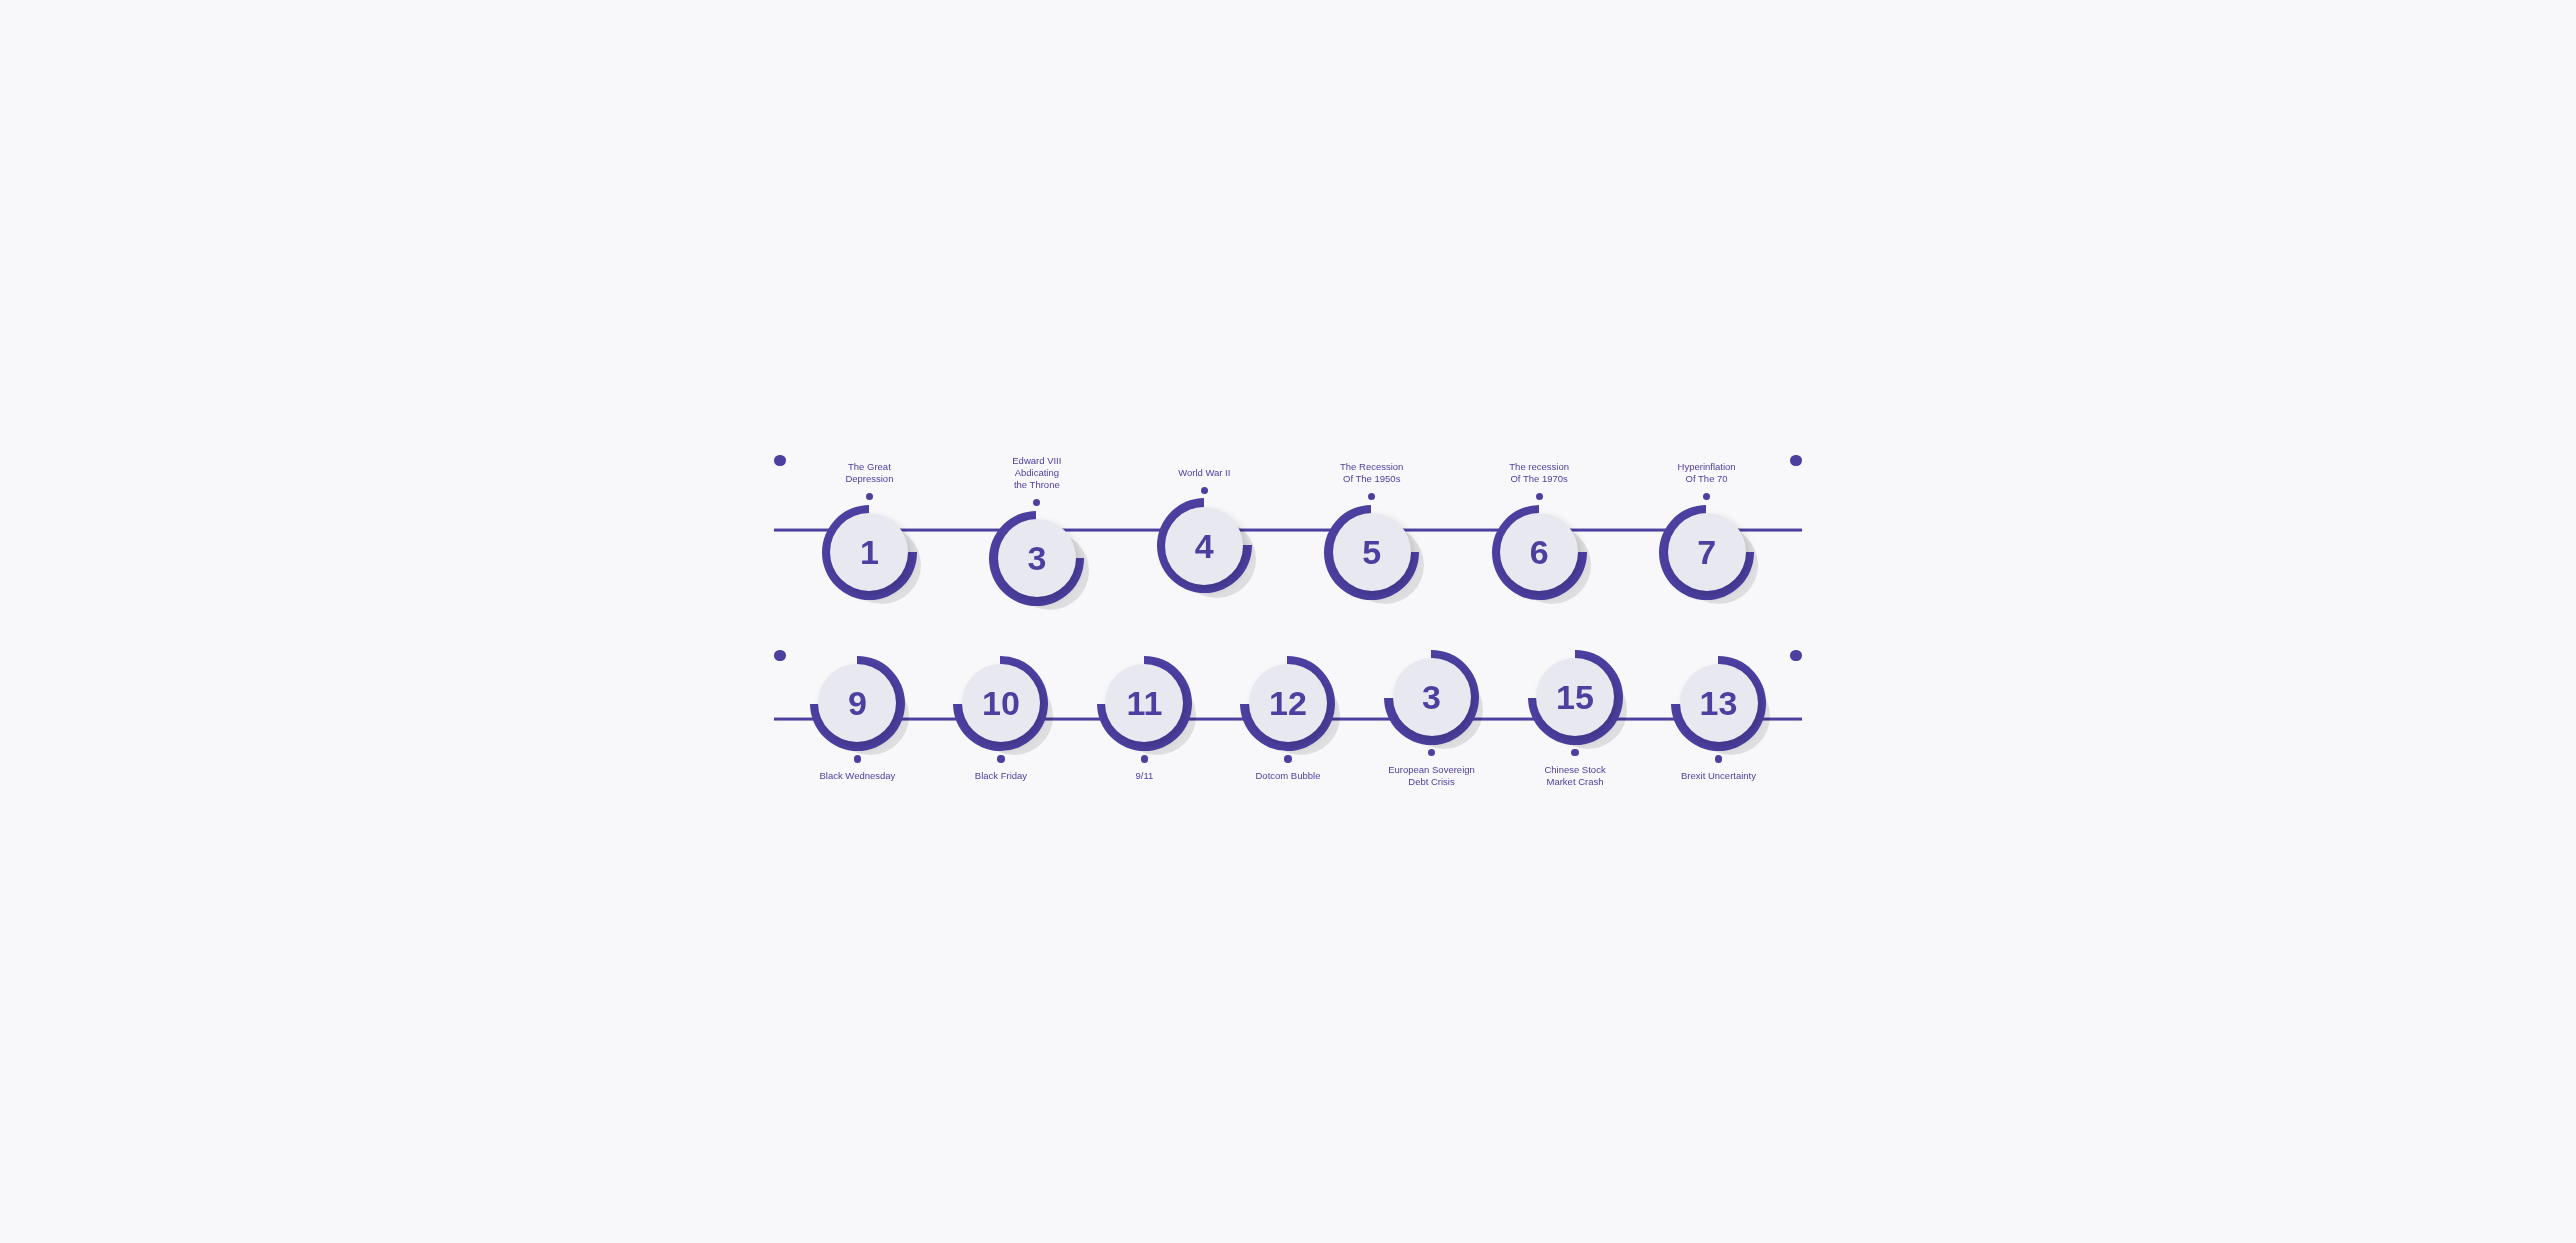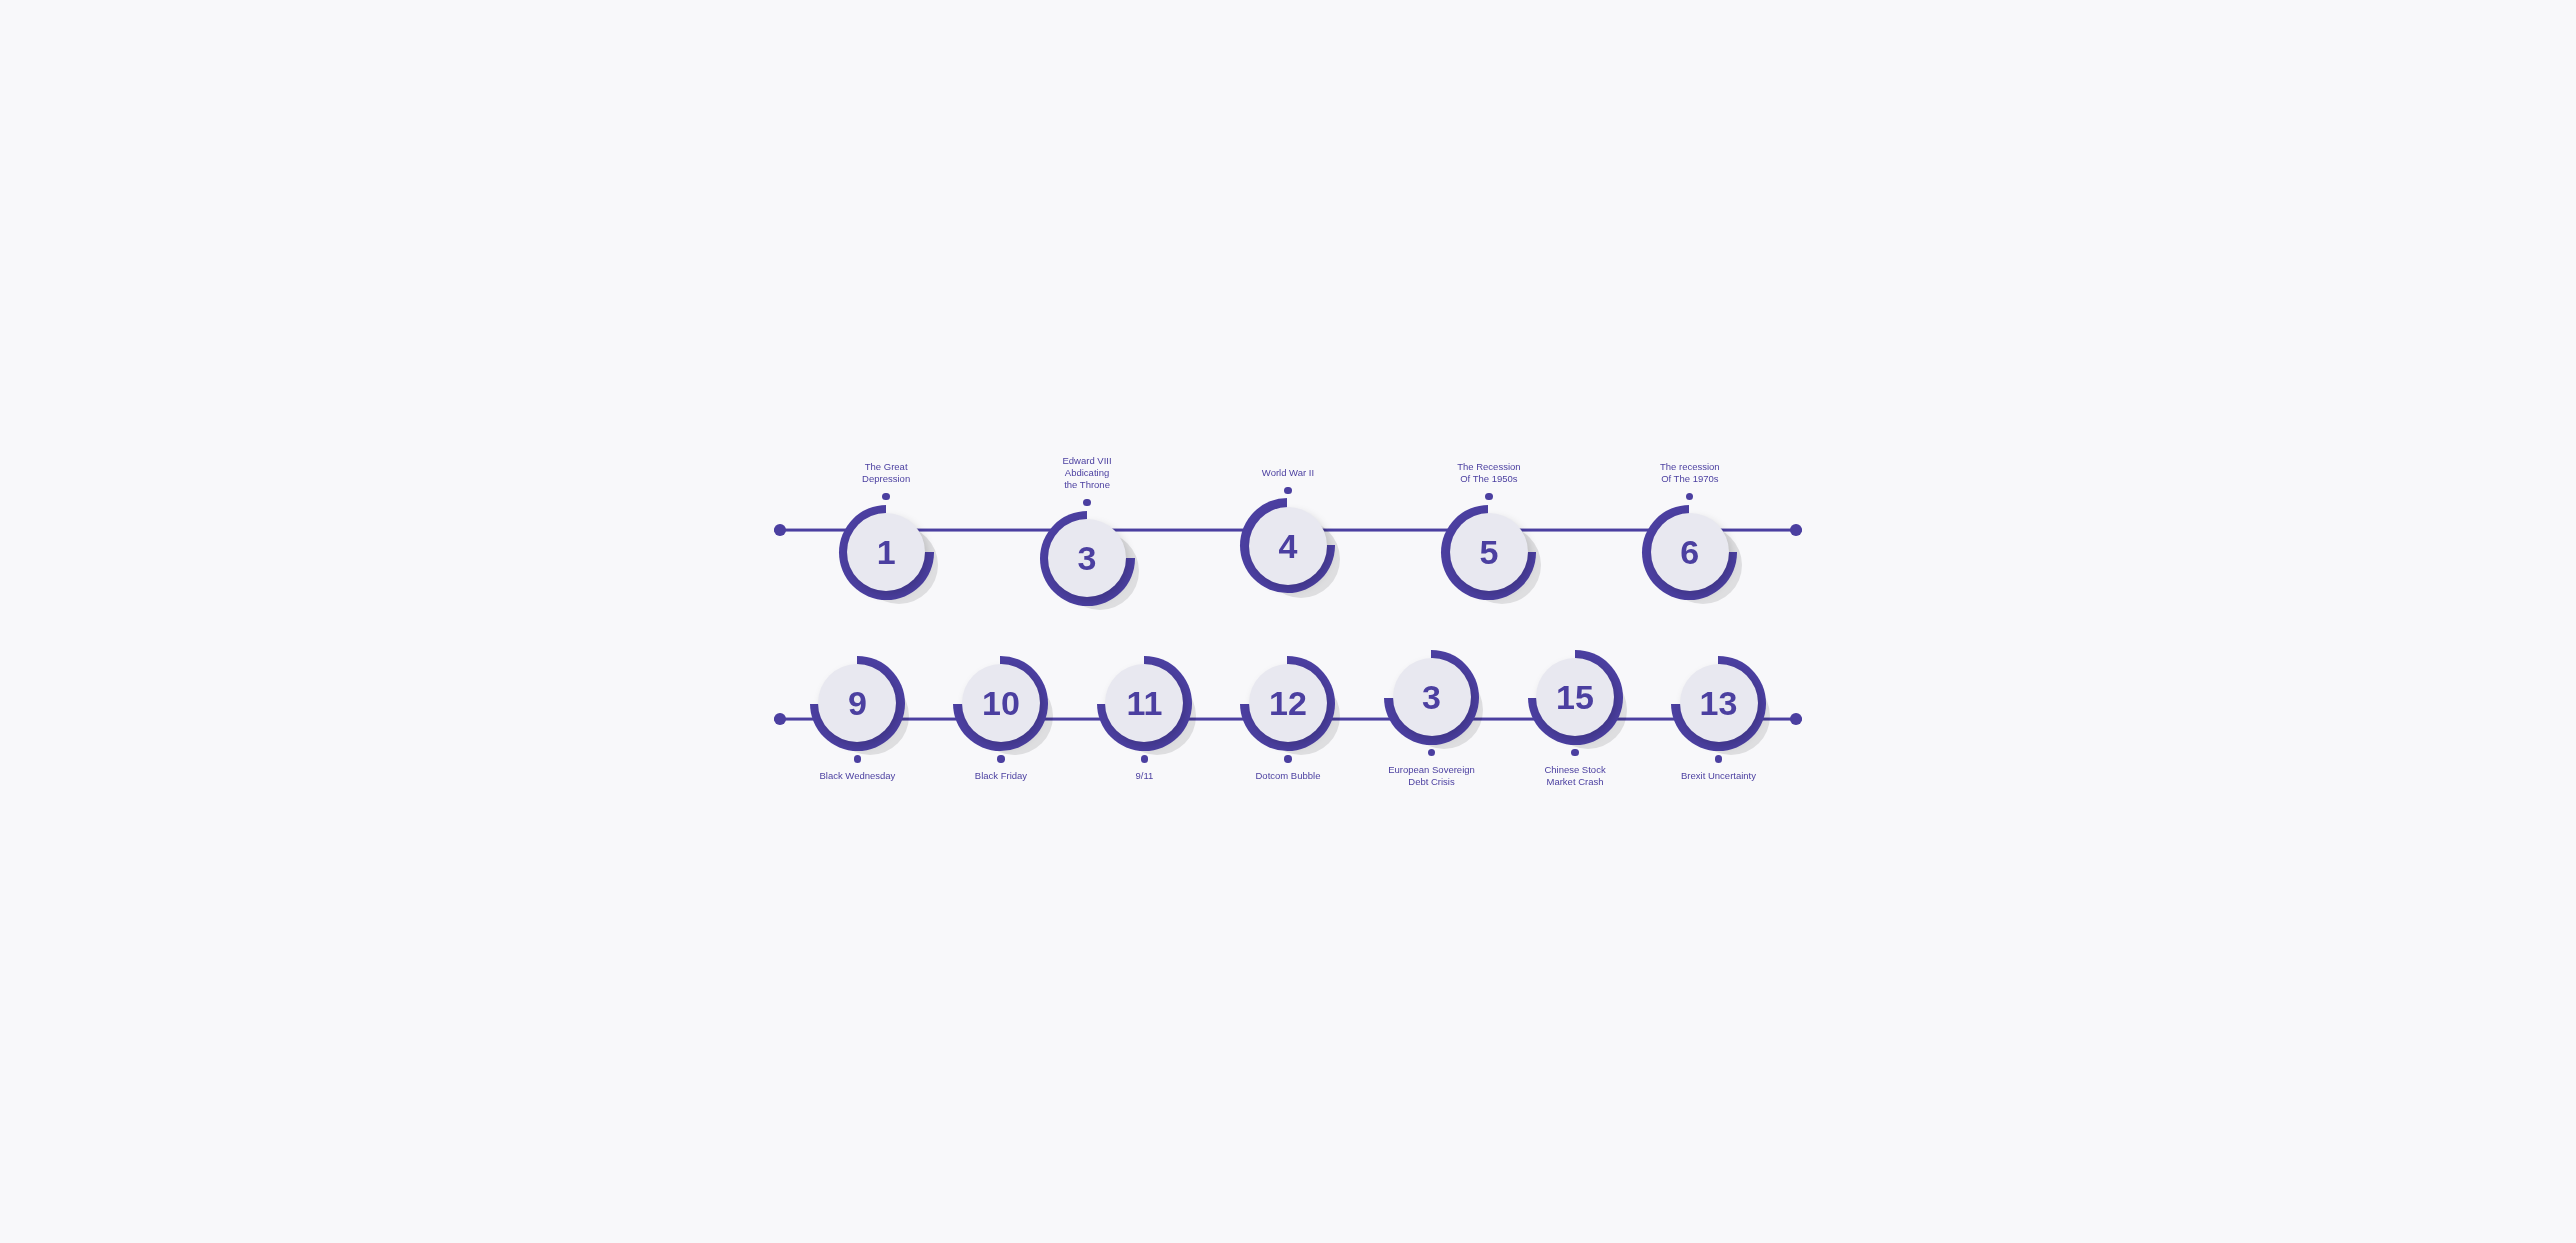--- a/index.html
+++ b/index.html
@@ -14,21 +14,21 @@
       padding: 29px 14.7px;
     }
 
     .timeline-wrapper {
       width: 100%;
       max-width: 1028px;
     }
 
     .timeline-row {
       display: flex;
-      align-items: center;
+      align-items: flex-start;
       position: relative;
       margin: 44px 0;
     }
 
     
     .timeline-line {
       position: absolute;
       top: 50%;
       left: 0;
       right: 0;
@@ -230,20 +230,32 @@
       <div class="connector-dot"></div>
       <div class="circle-node">
         <div class="circle-shadow"></div>
         <div class="circle-ring">
           <div class="circle-inner">
             <span class="circle-number">6</span>
           </div>
         </div>
       </div>
     </div>
+        <div class="timeline-item">
+      <div class="label-above">Hyperinflation<br>Of The 70</div>
+      <div class="connector-dot"></div>
+      <div class="circle-node">
+        <div class="circle-shadow"></div>
+        <div class="circle-ring">
+          <div class="circle-inner">
+            <span class="circle-number">7</span>
+          </div>
+        </div>
+      </div>
+    </div>
       </div>
     <div class="line-end-dot"></div>
   </div>
 
   <div class="timeline-row row-bottom">
     <div class="timeline-line"></div>
     <div class="line-end-dot"></div>
     <div class="timeline-items">
     <div class="timeline-item">
       <div class="circle-node">

